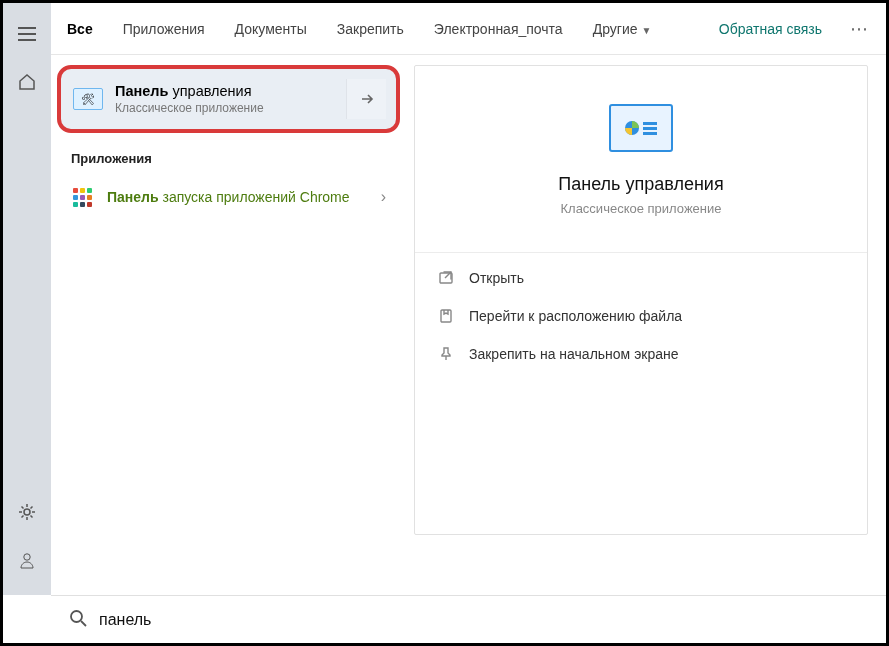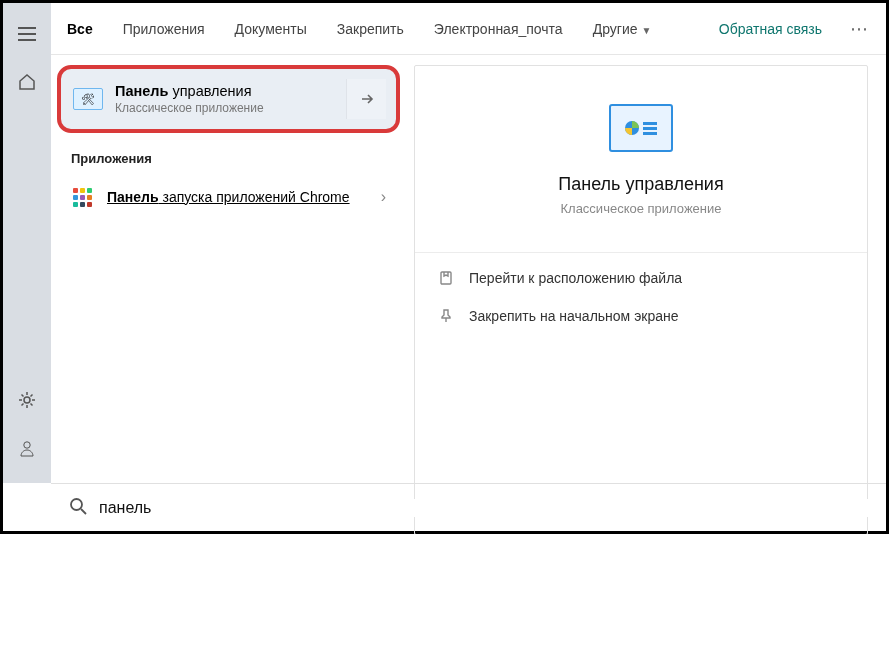--- a/index.html
+++ b/index.html
@@ -1,17 +1,17 @@
 <!DOCTYPE html>
 <html><head>
 <meta charset="utf-8">
 <style>
   * { box-sizing: border-box; margin: 0; padding: 0; font-family: "Segoe UI", Tahoma, sans-serif; }
   body { background: #fff; }
-  .frame { width: 889px; height: 534px; border: 3px solid #000; position: relative; display: flex; flex-direction: column; }
+  .frame { width: 889px; height: 646px; border: 3px solid #000; position: relative; display: flex; flex-direction: column; }
   .main-row { display: flex; flex: 1; min-height: 0; }
 
   
   .rail {
     width: 48px; background: #d9dde3; display: flex; flex-direction: column; align-items: center;
     padding-top: 10px; gap: 6px;
   }
   .rail-spacer { flex: 1; }
   .rail-item { width: 48px; height: 42px; display:flex; align-items:center; justify-content:center; color:#555; cursor:pointer; }
   .rail-item svg { stroke:#555; fill:none; }
@@ -52,21 +52,21 @@
   .bm-title { font-size:14.5px; color:#000; }
   .bm-title b { font-weight:600; }
   .bm-sub { font-size:12px; color:#777; margin-top:2px; }
   .bm-arrow {
     width:40px; height:40px; display:flex; align-items:center; justify-content:center;
     background:#eef2f7; border-left:1px solid #dfe3e9;
   }
 
   .list-row { display:flex; align-items:center; padding:10px 20px; cursor:pointer; }
   .list-row .icn { width:22px; height:22px; margin-right:14px; display:flex; align-items:center; justify-content:center; font-size:16px; }
-  .list-row .txt { flex:1; font-size:14px; color:#000000; line-height:1.35;text-decoration:underline; }
+  .list-row .txt { flex:1; font-size:14px; color:#4d7c0f; line-height:1.35; }
   .list-row .txt b { font-weight:600; }
   .list-row .chev-r { color:#888; font-size:16px; }
 
   .simple-row { padding:10px 20px; font-size:14px; color:#222; cursor:pointer; }
 
   
   .preview-card { border:1px solid #e1e1e1; border-radius:2px; height: 470px; display:flex; flex-direction:column; }
   .preview-hero { display:flex; flex-direction:column; align-items:center; padding: 38px 10px 28px; }
   .hero-icon {
     width:64px; height:48px; background:#e8f3ff; border:2px solid #2f8fe0; border-radius:3px;
@@ -197,20 +197,30 @@
                 </svg>
               </div>
               <div class="hero-title">Панель управления</div>
               <div class="hero-sub">Классическое приложение</div>
             </div>
             <div class="divider"></div>
 
             <div class="action-row">
               <div class="ai">
                 <svg width="16" height="16" viewBox="0 0 16 16" fill="none" stroke="#888" stroke-width="1.4">
+                    <rect x="2" y="3" width="12" height="10" rx="1"></rect>
+                    <path d="M6 2h7v7" stroke-linecap="round"></path>
+                    <path d="M13 2l-6 6"></path>
+                  </svg>
+              </div>
+              <span>Открыть</span>
+            </div>
+            <div class="action-row">
+              <div class="ai">
+                <svg width="16" height="16" viewBox="0 0 16 16" fill="none" stroke="#888" stroke-width="1.4">
                     <rect x="3" y="2" width="10" height="12" rx="1"></rect>
                     <path d="M6 2v4l2-1 2 1V2"></path>
                   </svg>
               </div>
               <span>Перейти к расположению файла</span>
             </div>
             <div class="action-row">
               <div class="ai">
                 <svg width="16" height="16" viewBox="0 0 16 16" fill="none" stroke="#888" stroke-width="1.4">
                     <path d="M6 2h4v5l2 2v1H4v-1l2-2zM8 10v4"></path>

